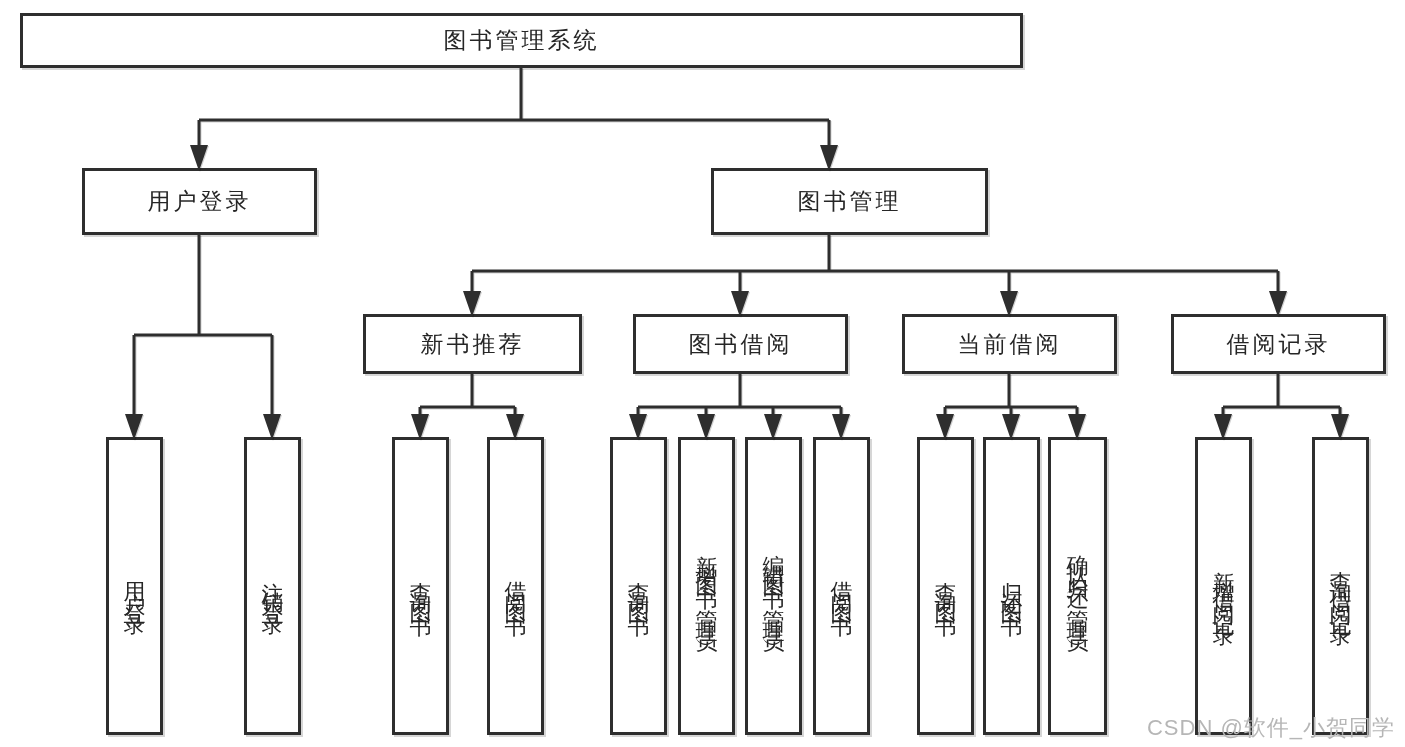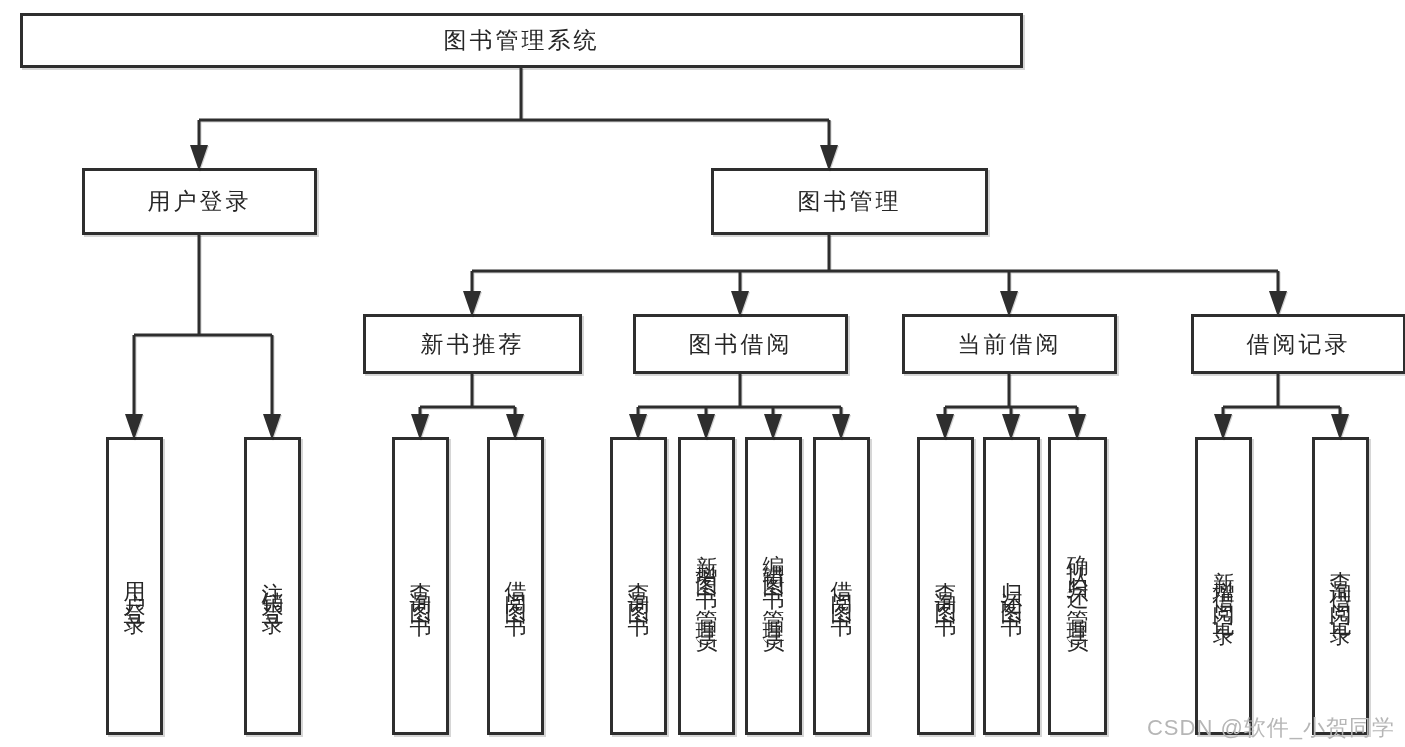--- a/index.html
+++ b/index.html
@@ -104,21 +104,21 @@
     </svg>
 
   <div class="box hbox" style="left:20px;top:13px;width:1003px;height:55px;">图书管理系统</div>
 
   <div class="box hbox" style="left:82px;top:168px;width:235px;height:67px;">用户登录</div>
   <div class="box hbox" style="left:711px;top:168px;width:277px;height:67px;">图书管理</div>
 
   <div class="box hbox" style="left:363px;top:314px;width:219px;height:60px;">新书推荐</div>
   <div class="box hbox" style="left:633px;top:314px;width:215px;height:60px;">图书借阅</div>
   <div class="box hbox" style="left:902px;top:314px;width:215px;height:60px;">当前借阅</div>
-  <div class="box hbox" style="left:1171px;top:314px;width:215px;height:60px;margin-left:20px;">借阅记录</div>
+  <div class="box hbox" style="left:1171px;top:314px;width:215px;height:60px;">借阅记录</div>
 
   <div class="box vbox" style="left:106px;top:437px;width:57px;height:298px;">用户登录</div>
   <div class="box vbox" style="left:244px;top:437px;width:57px;height:298px;">注销登录</div>
 
   <div class="box vbox" style="left:392px;top:437px;width:57px;height:298px;">查询图书</div>
   <div class="box vbox" style="left:487px;top:437px;width:57px;height:298px;">借阅图书</div>
 
   <div class="box vbox" style="left:610px;top:437px;width:57px;height:298px;">查询图书</div>
   <div class="box vbox" style="left:678px;top:437px;width:57px;height:298px;">新增图书（管理员）</div>
   <div class="box vbox" style="left:745px;top:437px;width:57px;height:298px;">编辑图书（管理员）</div>

